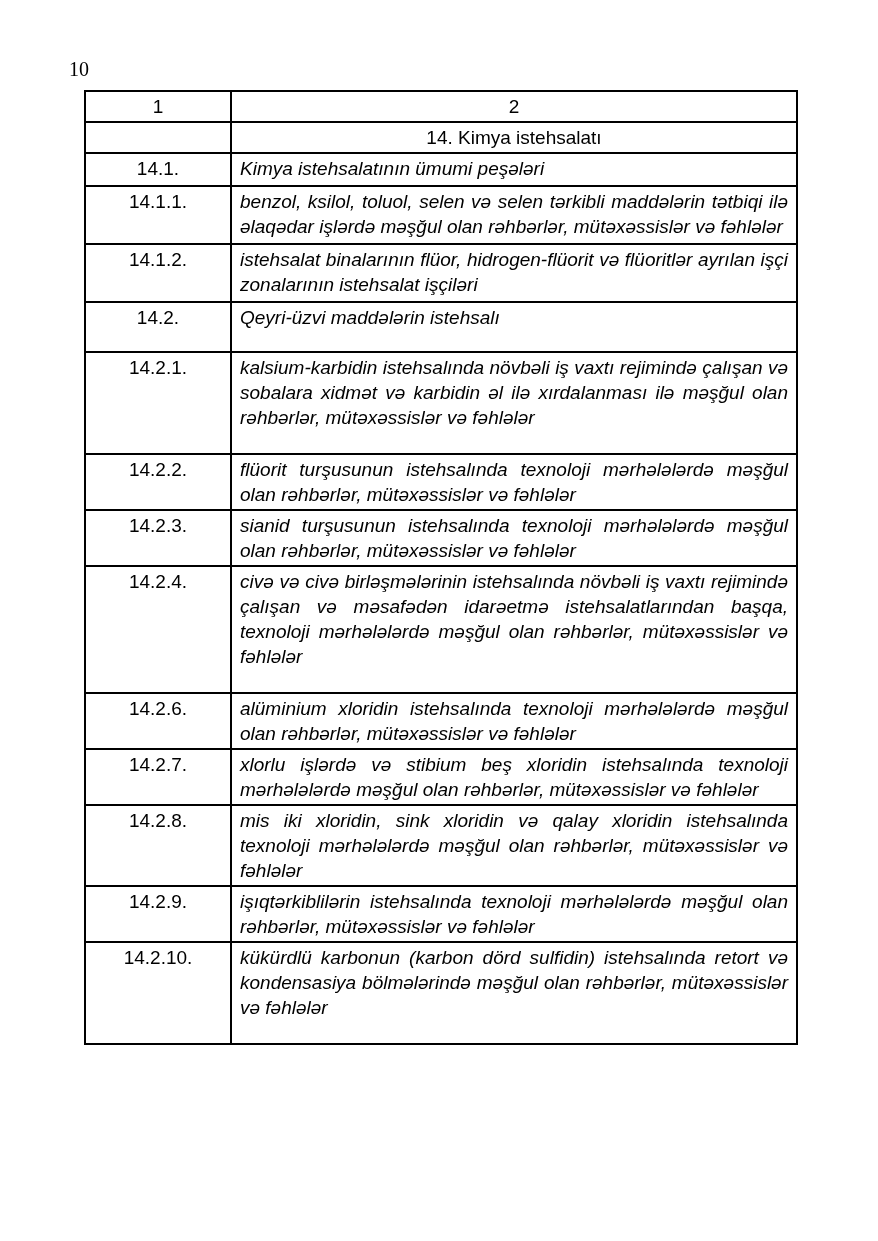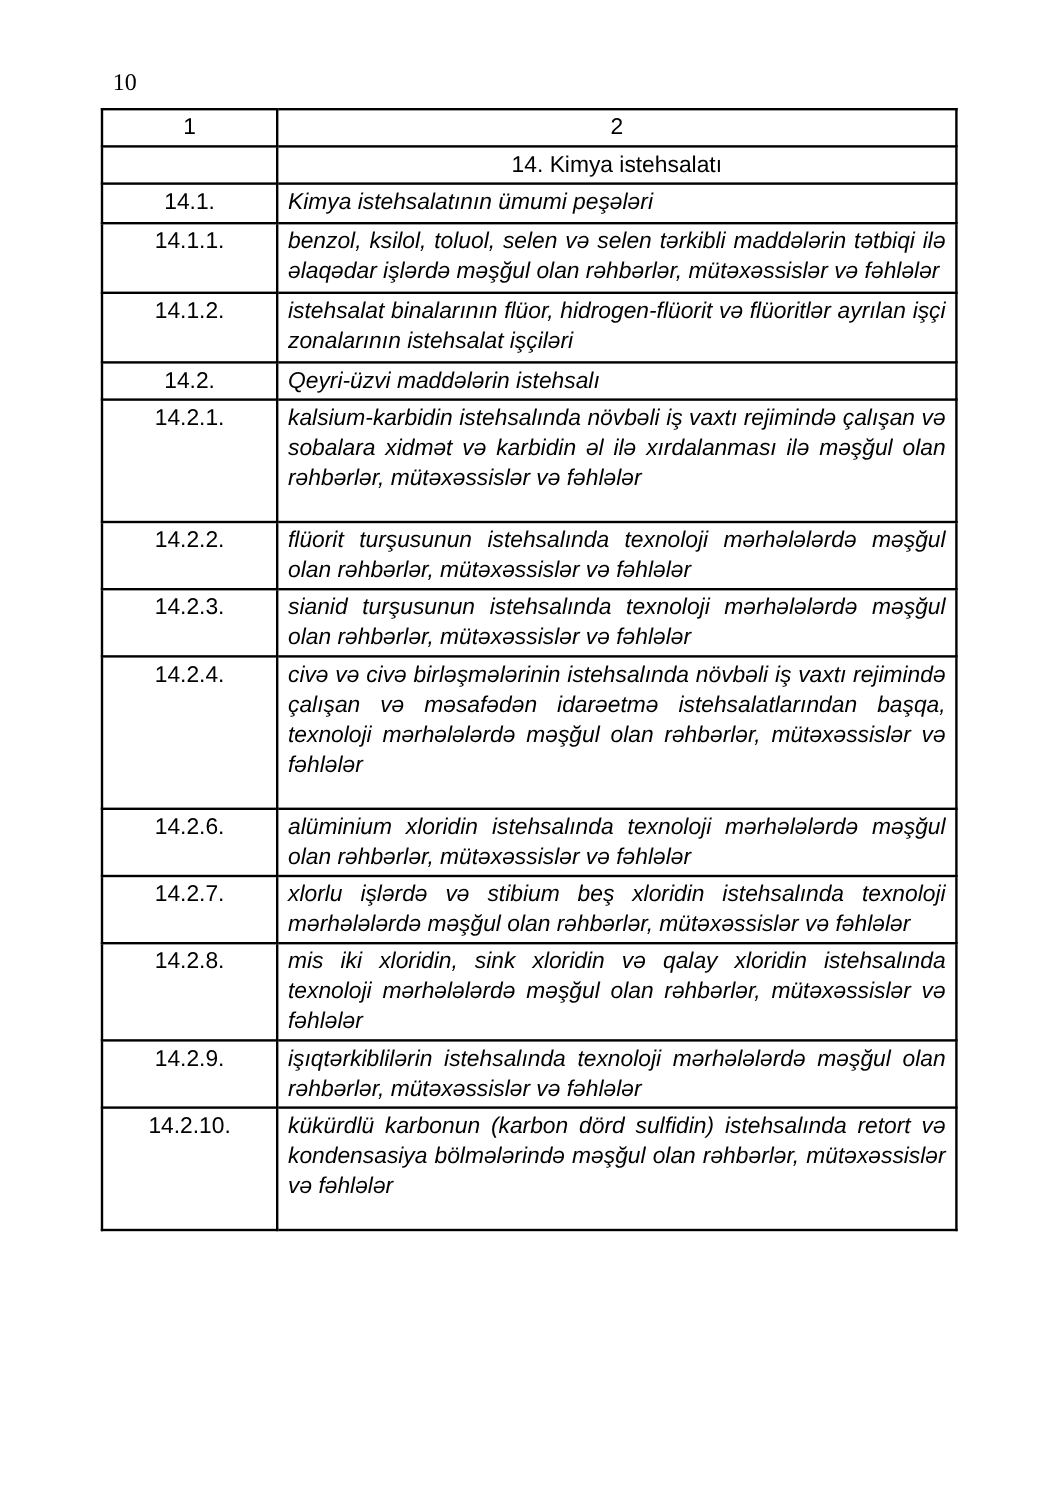--- a/index.html
+++ b/index.html
@@ -9,21 +9,21 @@
   }
   body {
     width: 878px;
     height: 1241px;
     position: relative;
     font-family: "Liberation Sans", sans-serif;
     color: #000000;
   }
   .page-number {
     position: absolute;
-    left: 94px;
+    left: 69px;
     top: 58px;
     font-family: "Liberation Serif", serif;
     font-size: 20px;
     line-height: 22px;
   }
   table.main-table {
     position: absolute;
     left: 84px;
     top: 90px;
     width: 712px;
@@ -57,21 +57,21 @@
     padding-top: 3px;
   }
   .desc-cell {
     text-align: justify;
     padding-left: 12px;
     padding-right: 7px;
     padding-top: 3px;
     font-style: italic;
   }
   tr.pad-lg td { padding-bottom: 4px; }
-  tr.pad-md td { padding-bottom: 2px; margin-top: 20px; }
+  tr.pad-md td { padding-bottom: 21px; margin-top: 20px; }
   tr.pad-sm td { padding-bottom: 23px; }
 </style>
 </head>
 <body>
 
 <div class="page-number">10</div>
 
 <table class="main-table">
   <colgroup>
       <col class="c1">

